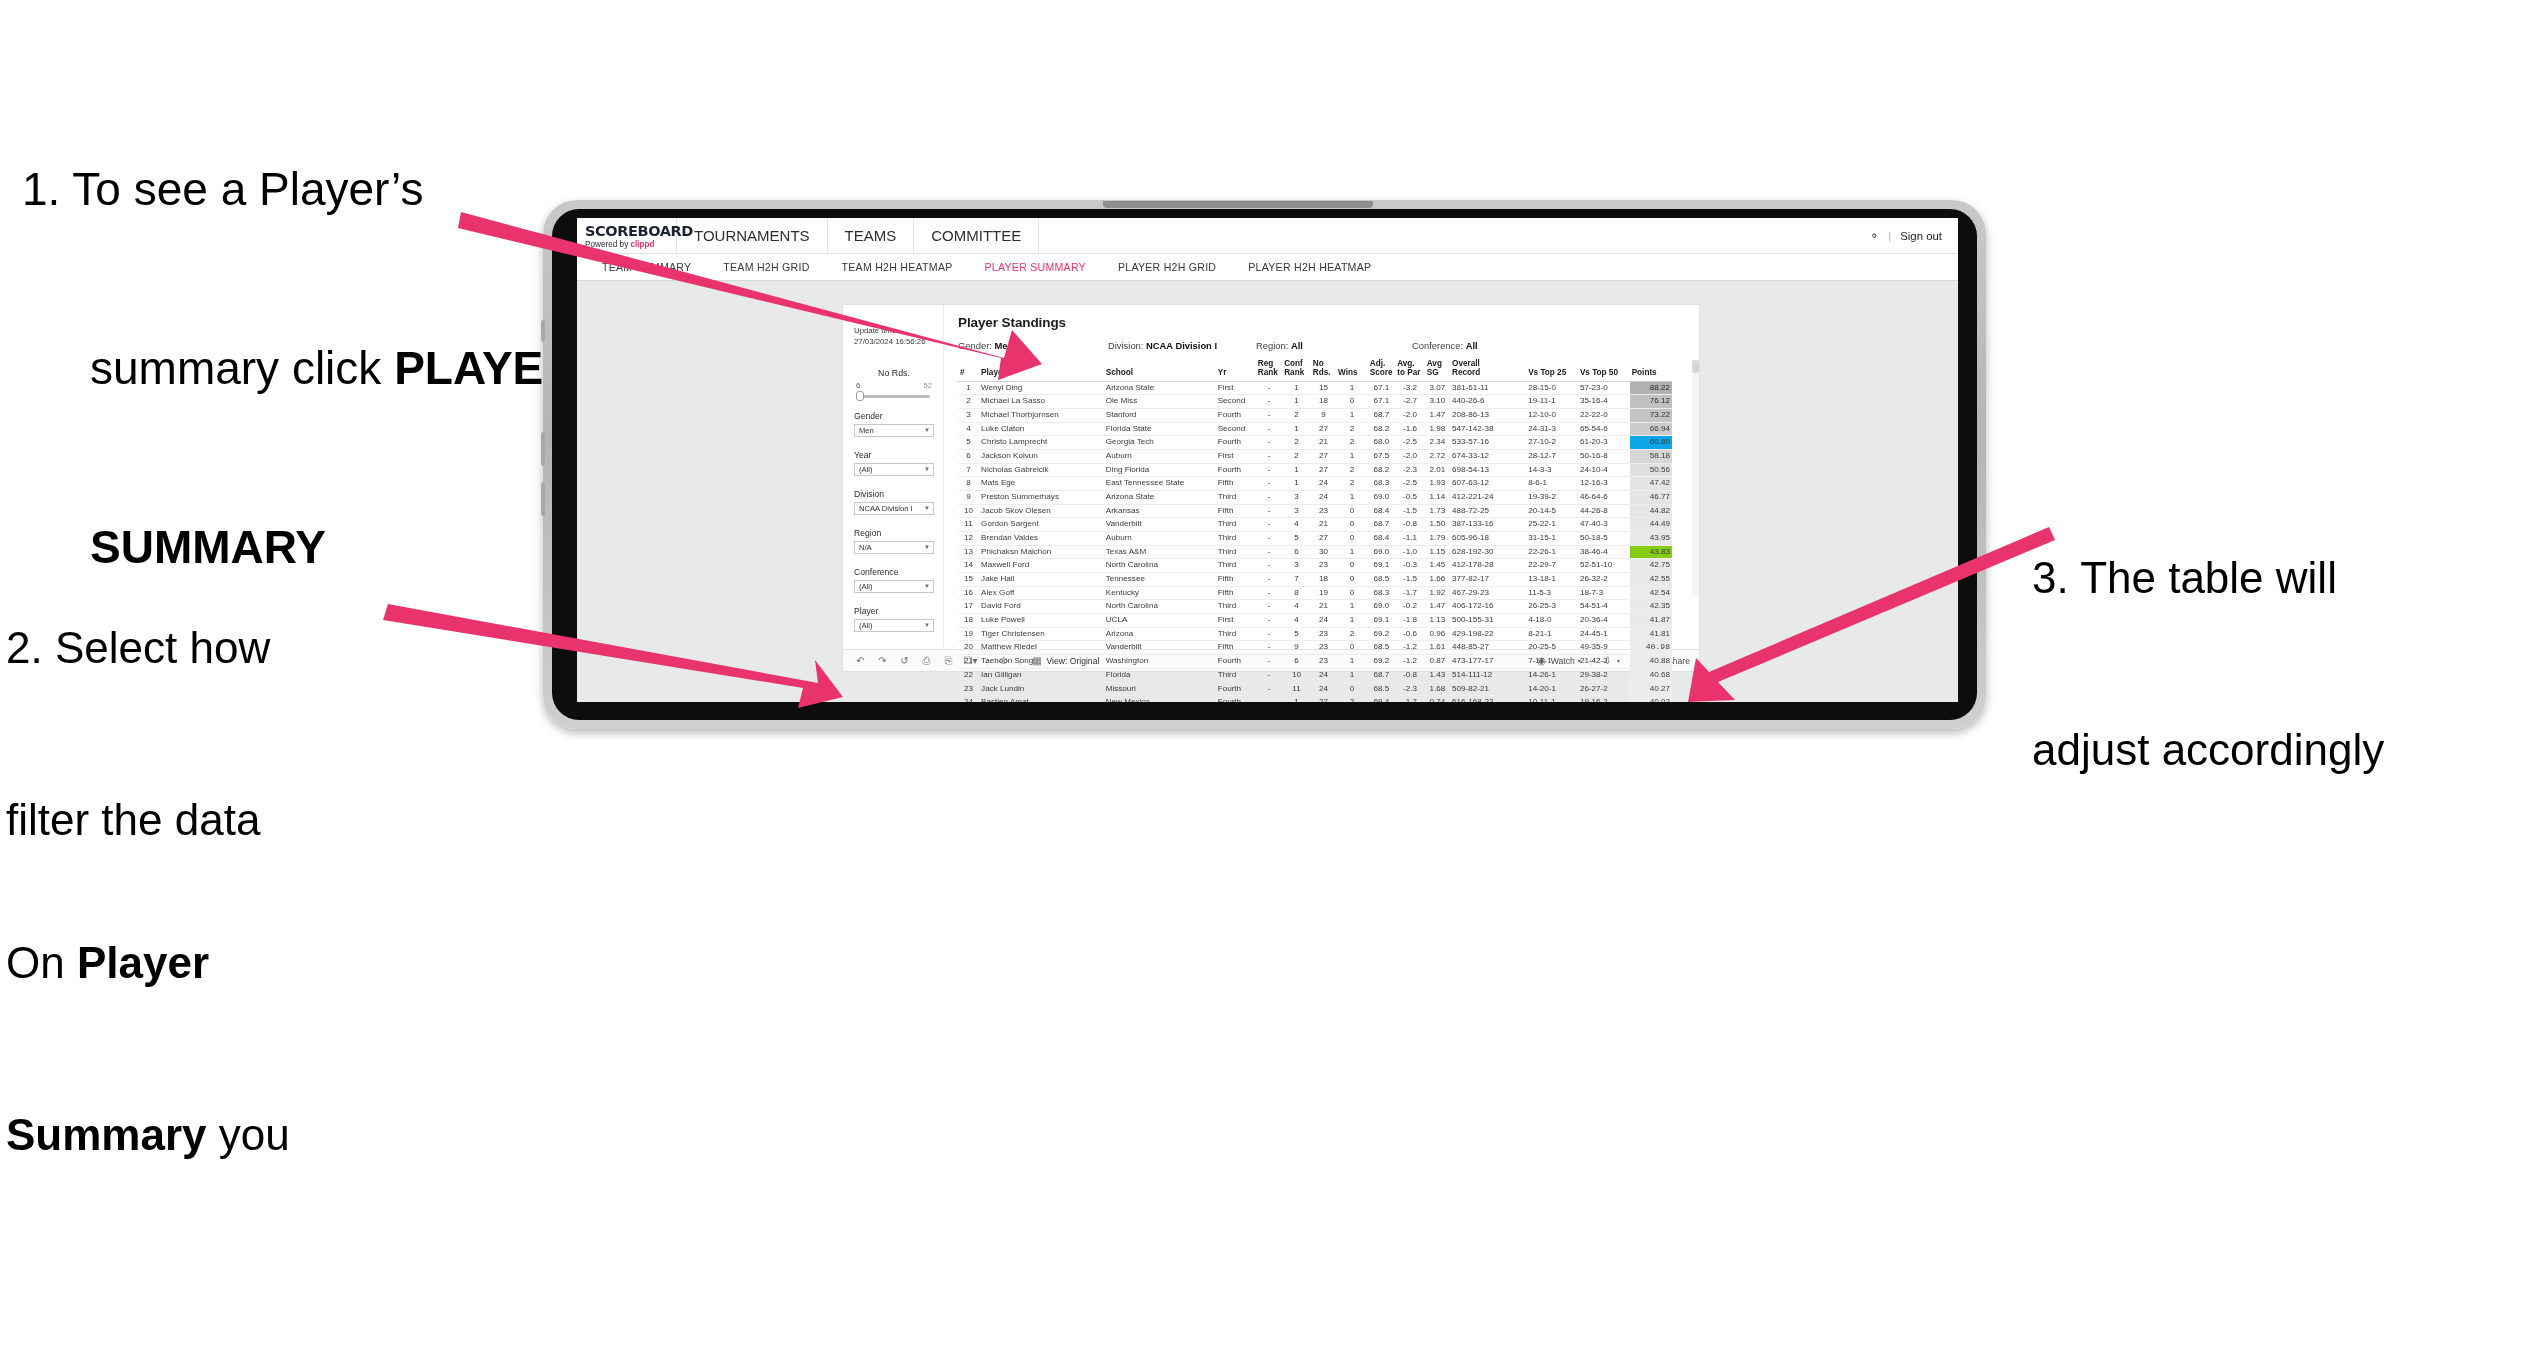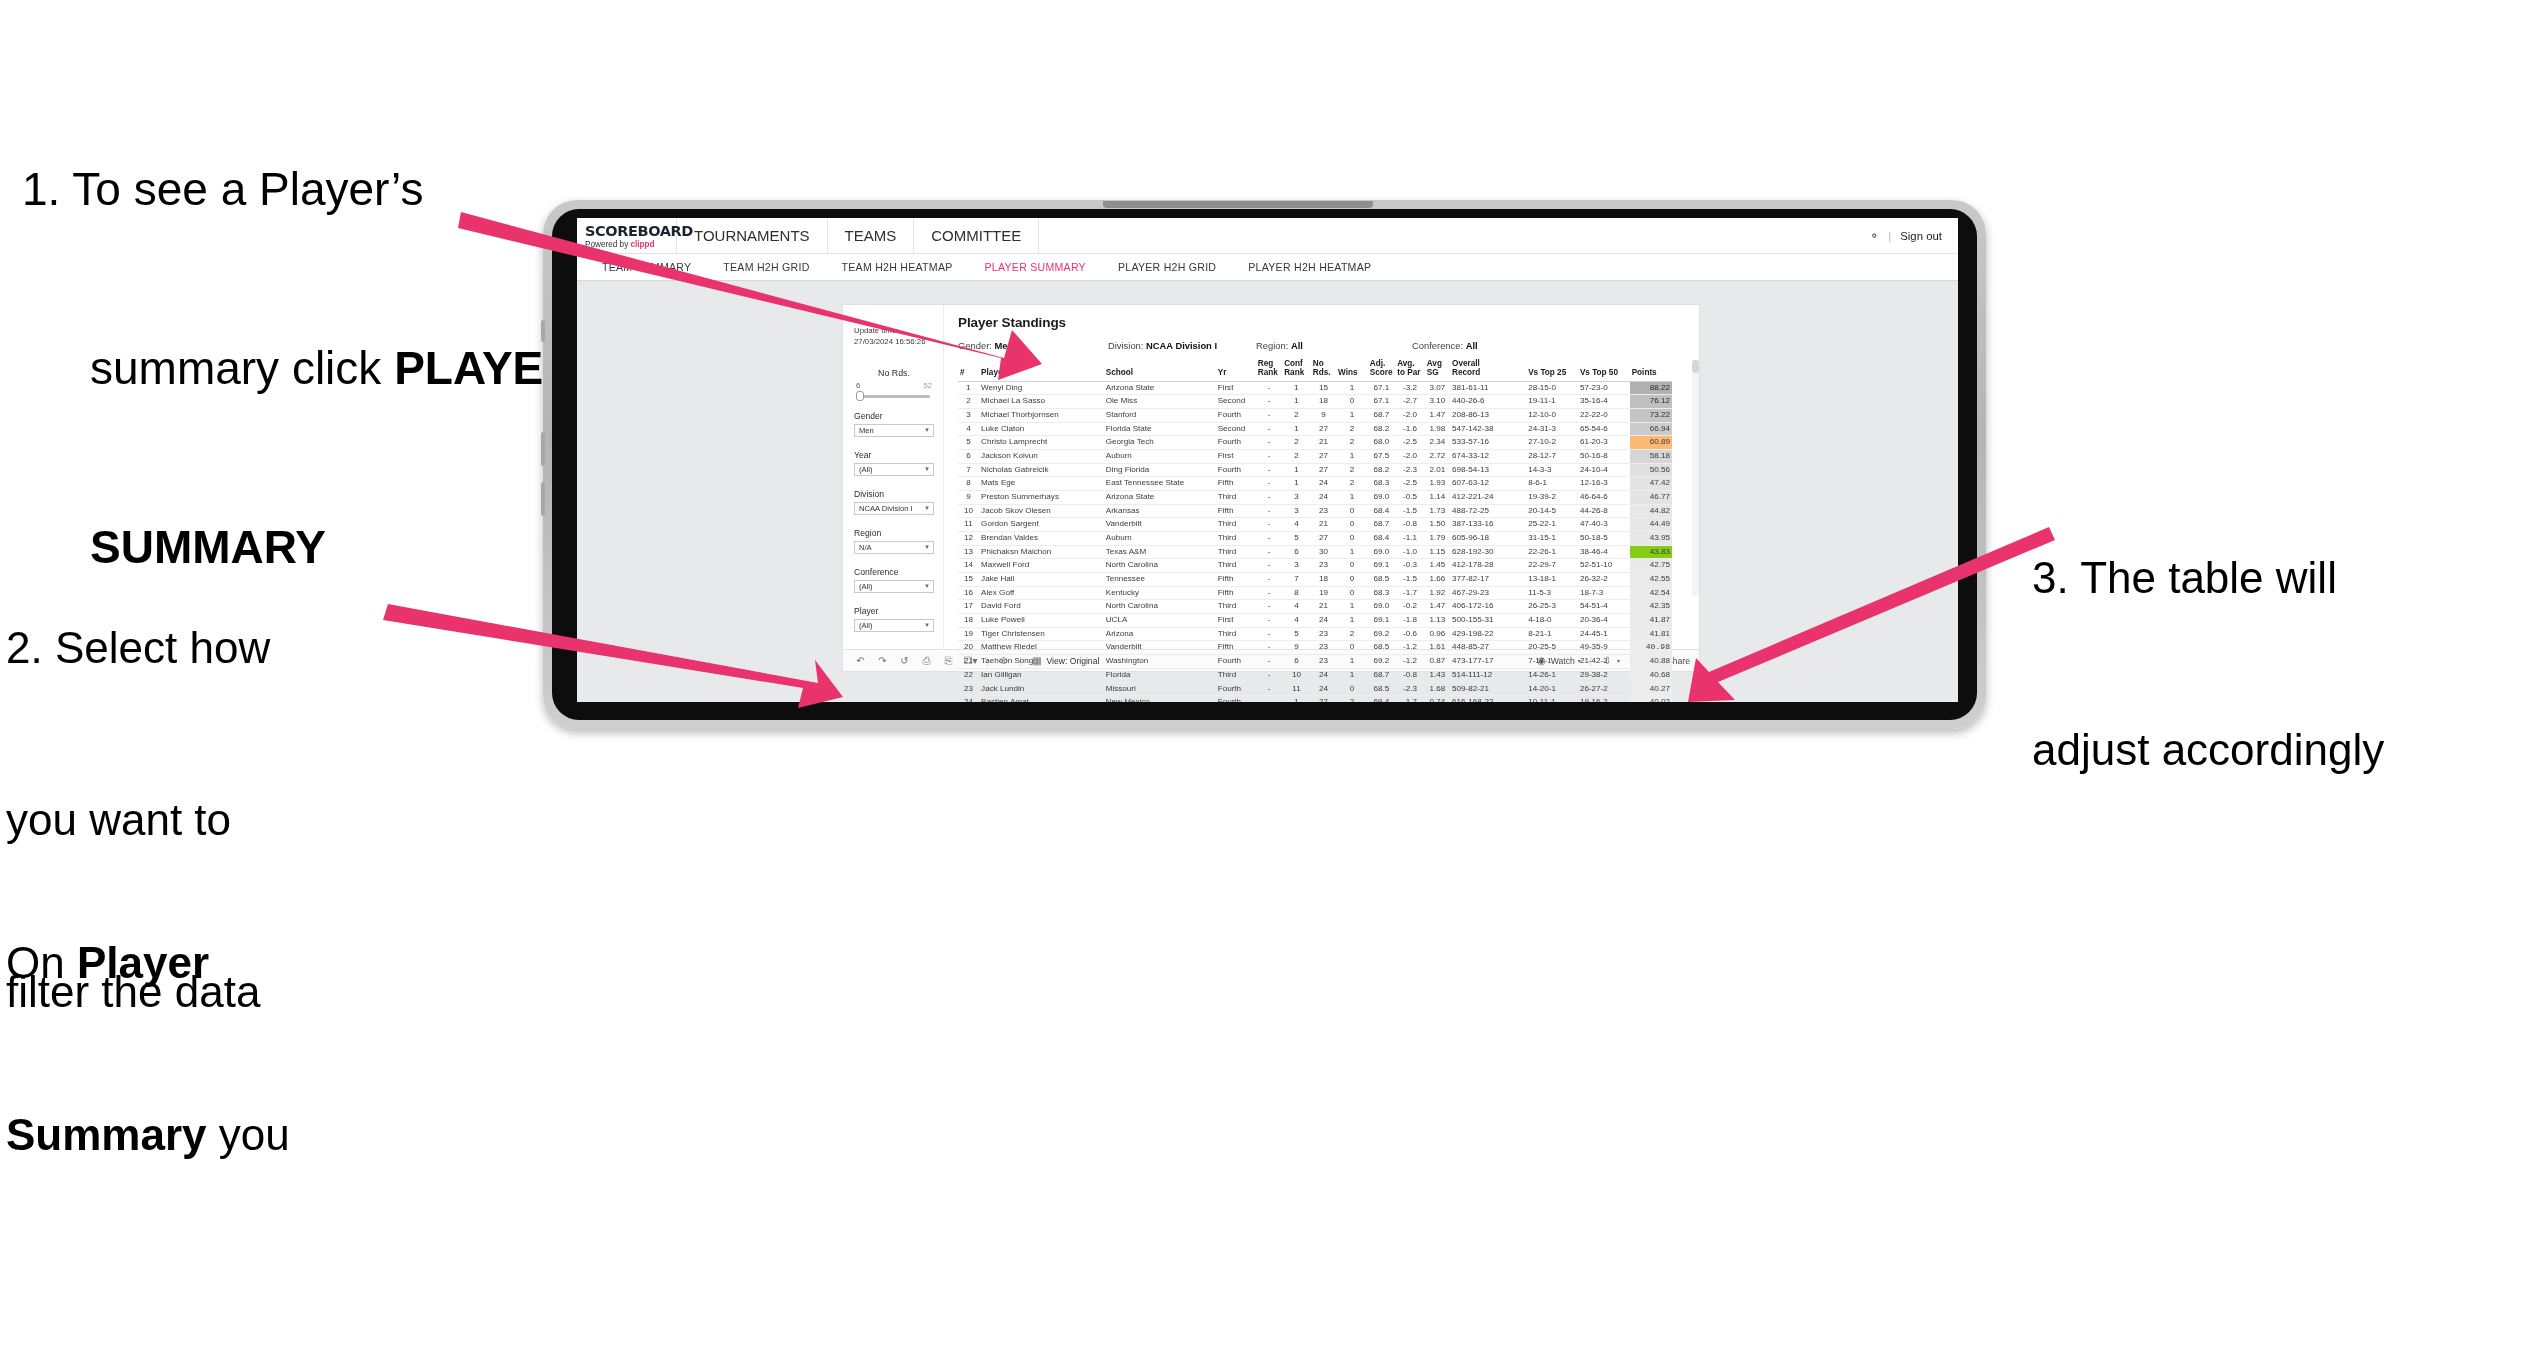--- a/index.html
+++ b/index.html
@@ -379,21 +379,20 @@
 <div id="stage">
 
   <div class="annot" id="annot-1">
     <span class="hang"><span>1.</span> <span>To see a Player’s</span></span>
     <span class="numtxt" style="padding-left:68px;"><span>summary click </span><span class="b">PLAYER</span></span>
     <span class="numtxt b" style="padding-left:68px;">SUMMARY</span>
   </div>
 
   <div class="annot" id="annot-2">
     <div>2. Select how</div>
-    <div>you want to</div>
     <div>filter the data</div>
   </div>
 
   <div class="annot" id="annot-4">
     <div><span>On </span><span class="b">Player</span></div>
     <div><span class="b">Summary</span><span> you</span></div>
     
   </div>
 
   <div class="annot" id="annot-3">
@@ -615,21 +614,21 @@
                         <td class="c-reg num">-</td>
                         <td class="c-conf num">2</td>
                         <td class="c-nords num">21</td>
                         <td class="c-wins num">2</td>
                         <td class="c-adj num">68.0</td>
                         <td class="c-avgp num">-2.5</td>
                         <td class="c-sg num">2.34</td>
                         <td class="c-rec ">533-57-16</td>
                         <td class="c-t25 ">27-10-2</td>
                         <td class="c-t50 ">61-20-3</td>
-                        <td class="c-pts pts" style="background: #fdba74; color: rgb(59, 59, 59);">60.89</td>
+                        <td class="c-pts pts" style="background: #0ea5e9; color: rgb(59, 59, 59);">60.89</td>
                       </tr>
                       <tr>
                         <td class="c-rank num">6</td>
                         <td class="c-player ">Jackson Koivun</td>
                         <td class="c-school ">Auburn</td>
                         <td class="c-yr ">First</td>
                         <td class="c-reg num">-</td>
                         <td class="c-conf num">2</td>
                         <td class="c-nords num">27</td>
                         <td class="c-wins num">1</td>

